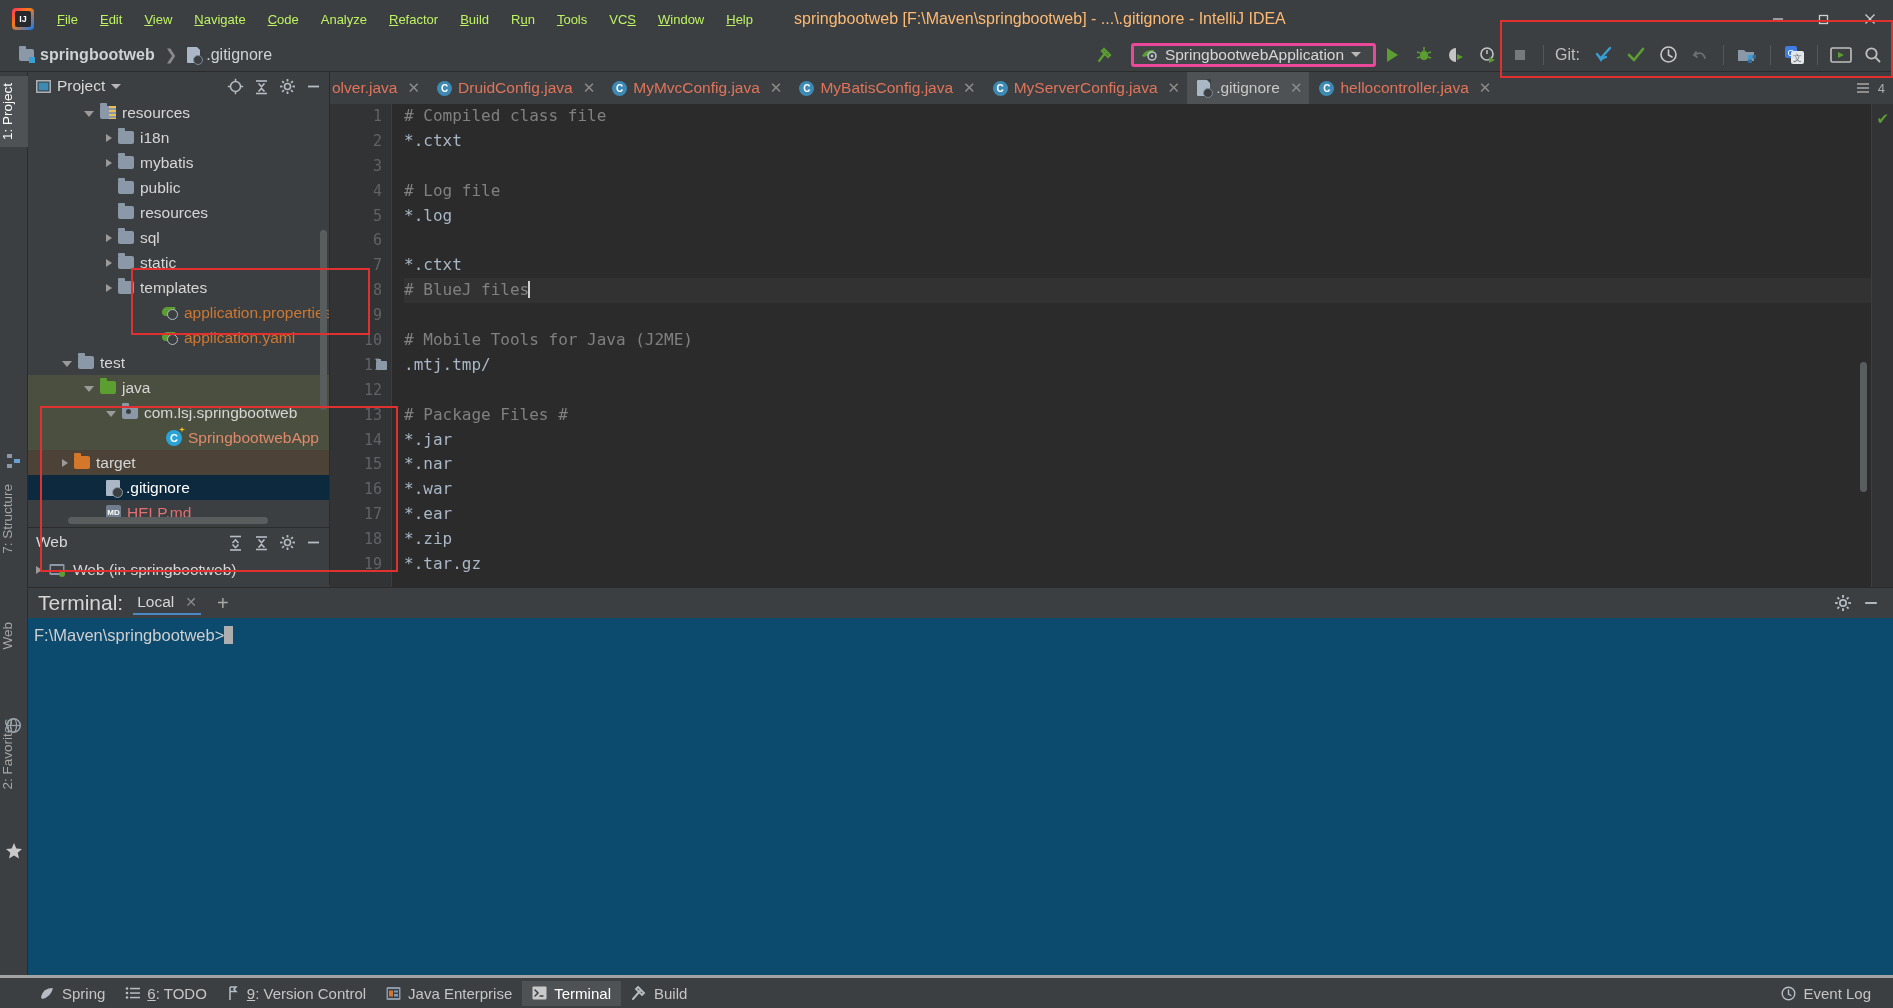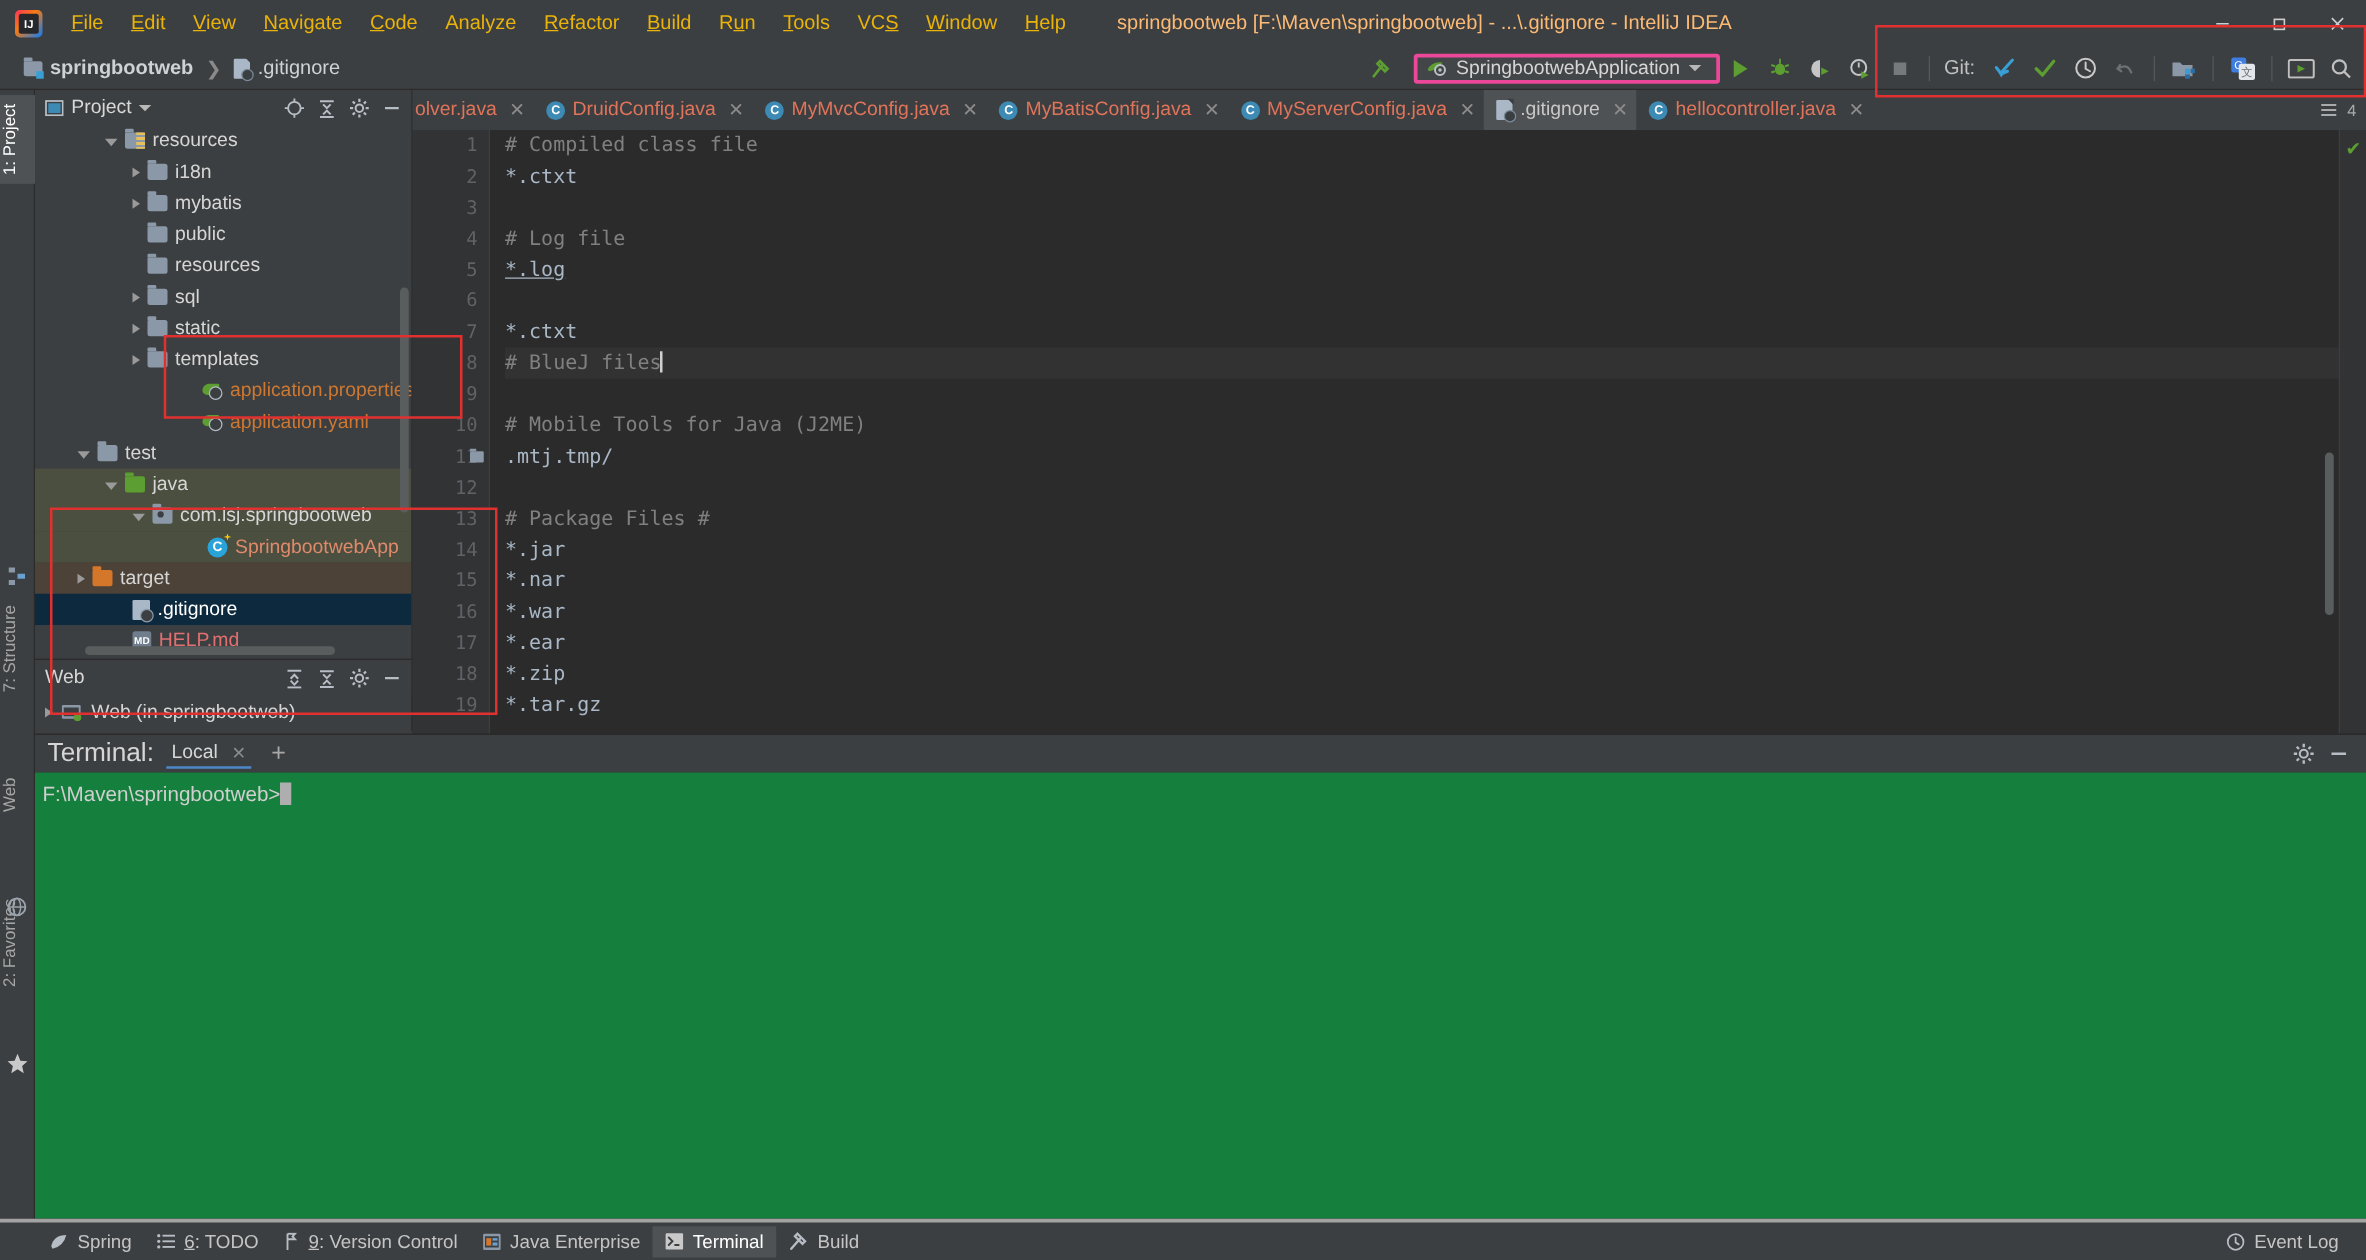--- a/index.html
+++ b/index.html
@@ -23,21 +23,21 @@
     background: linear-gradient(135deg,#fe315d 0%,#f97a12 40%,#087cfa 100%);
   }
   .ij-logo::after {
     content: "IJ"; position: absolute; inset: 3px;
     background: #27282c; border-radius: 2px; color: #fff;
     font-size: 9px; font-weight: bold; display: flex;
     align-items: center; justify-content: center;
   }
   .menu { display: flex; align-items: center; }
   .menu-item {
-    padding: 4px 11px; font-size: 16px; color: #eab308; cursor: default;
+    padding: 4px 11px; font-size: 13px; color: #bef264; cursor: default;
     white-space: nowrap;
   }
   .menu-item u { text-decoration: underline; }
   .win-title {
     margin-left: 30px; font-size: 16px; color: #fdba74; white-space: nowrap;
   }
   .win-ctrls {
     position: absolute; right: 0; top: 0; height: 38px;
     display: flex; align-items: center;
   }
@@ -307,21 +307,21 @@
   }
   .term-title { font-size: 21px; color: #d6d6d6; }
   .term-tab {
     display: flex; align-items: center; gap: 11px; font-size: 15.5px;
     color: #d6d6d6; padding: 2px 4px; border-bottom: 2px solid #4a88c7;
   }
   .term-tab .tclose { color: #8c8c8c; font-size: 14px; }
   .term-plus { font-size: 20px; color: #a8a8a8; margin-left: 6px; line-height: 1; }
   .term-head-right { margin-left: auto; display: flex; align-items: center; gap: 4px; padding-right: 10px; }
   .term-body {
-    position: absolute; top: 30px; left: 0; right: 0; bottom: 0; background: #15803d;
+    position: absolute; top: 30px; left: 0; right: 0; bottom: 0; background: #0c4a6e;
     padding: 8px 0 0 6px;
   }
   .term-line {
     font-size: 16.5px; color: #cfcfcf; font-family: "Liberation Sans", sans-serif;
     white-space: pre;
   }
   .term-caret {
     display: inline-block; width: 9px; height: 18px; background: #aeaeae;
     vertical-align: -3px;
   }
@@ -807,21 +807,21 @@
       <div class="lnum">18</div>
       <div class="lnum">19</div>
       <div class="fold-mark" style="top:257px;"></div>
     </div>
 
     <div class="code">
       <div class="cline"># Compiled class file</div>
       <div class="cline" style="color:#a9b7c6;">*.ctxt</div>
       <div class="cline"></div>
       <div class="cline"># Log file</div>
-      <div class="cline" style="color:#a9b7c6;text-decoration:underline;">*.log</div>
+      <div class="cline" style="color:#a9b7c6;">*.log</div>
       <div class="cline"></div>
       <div class="cline" style="color:#a9b7c6;">*.ctxt</div>
       <div class="cline cur"><span># BlueJ files</span><span class="caret-bar"></span></div>
       <div class="cline"></div>
       <div class="cline"># Mobile Tools for Java (J2ME)</div>
       <div class="cline" style="color:#a9b7c6;">.mtj.tmp/</div>
       <div class="cline"></div>
       <div class="cline"># Package Files #</div>
       <div class="cline" style="color:#a9b7c6;">*.jar</div>
       <div class="cline" style="color:#a9b7c6;">*.nar</div>

